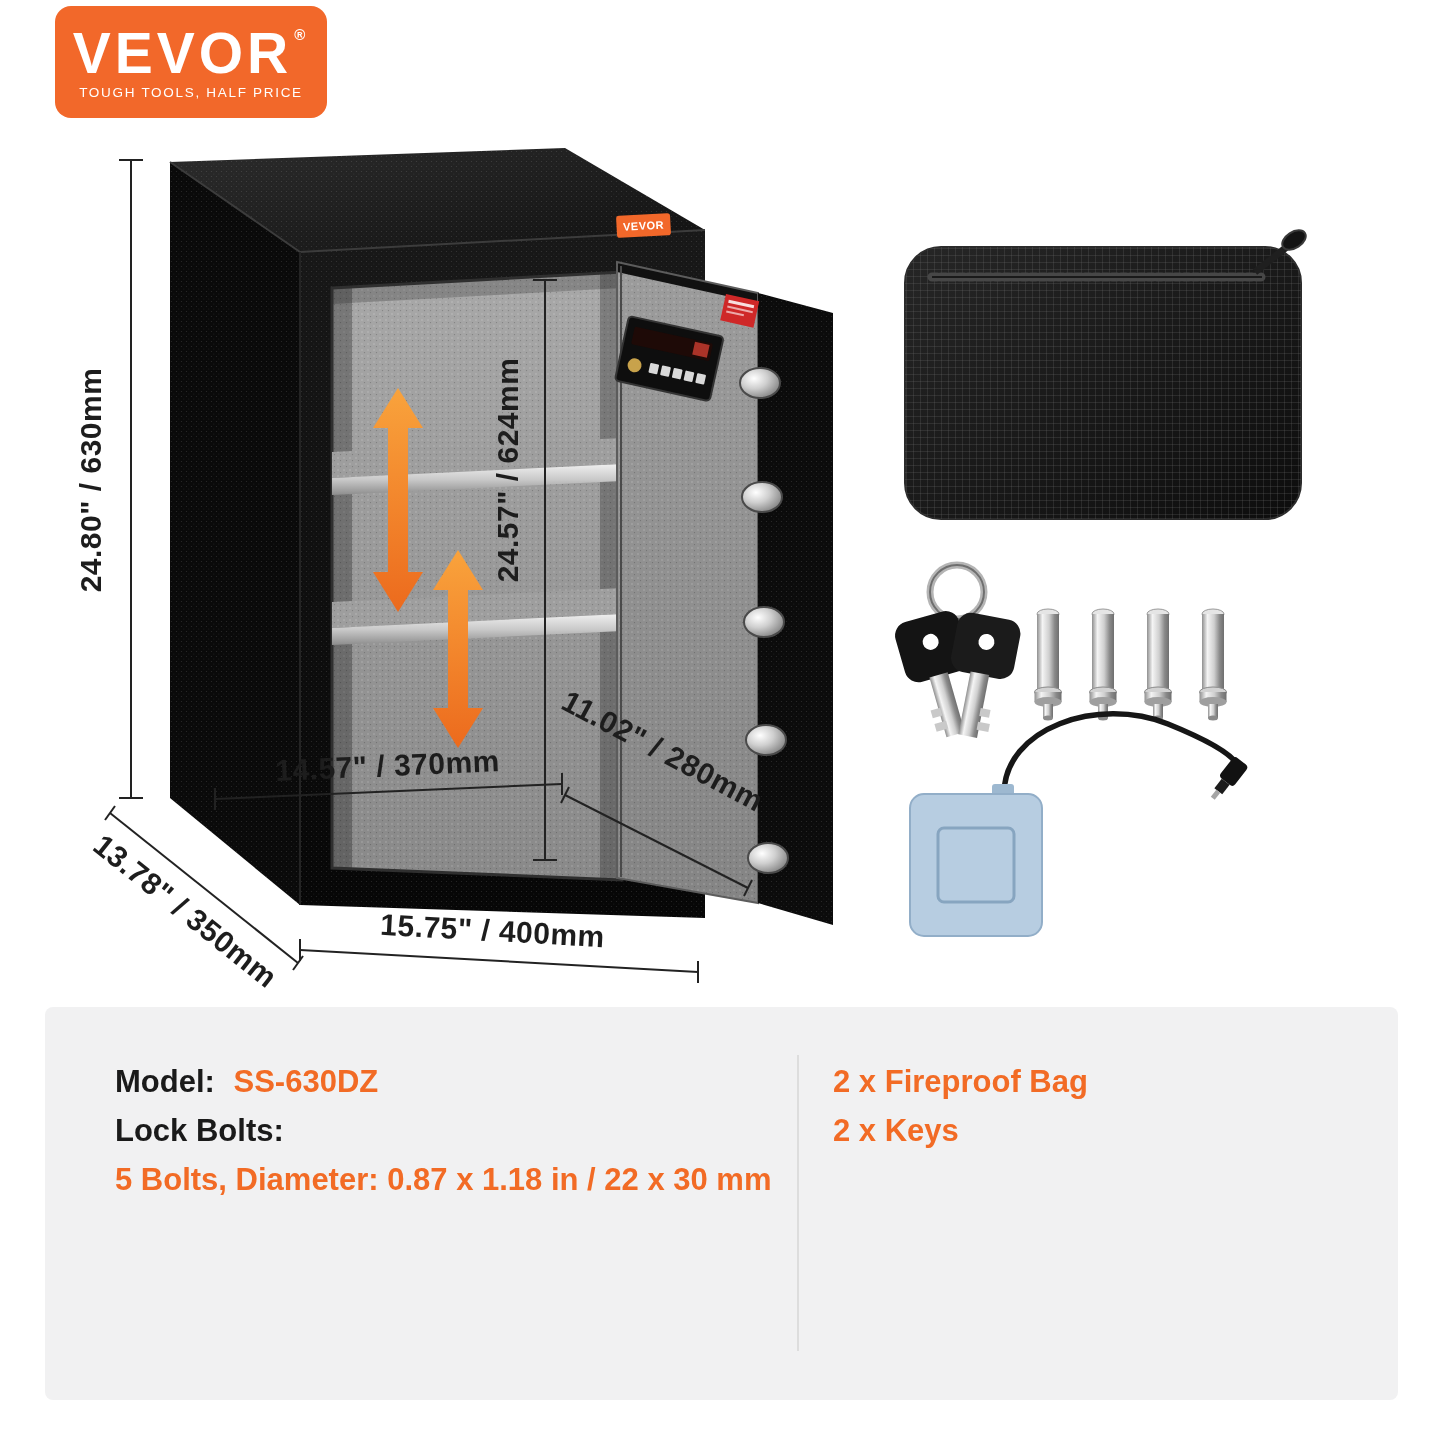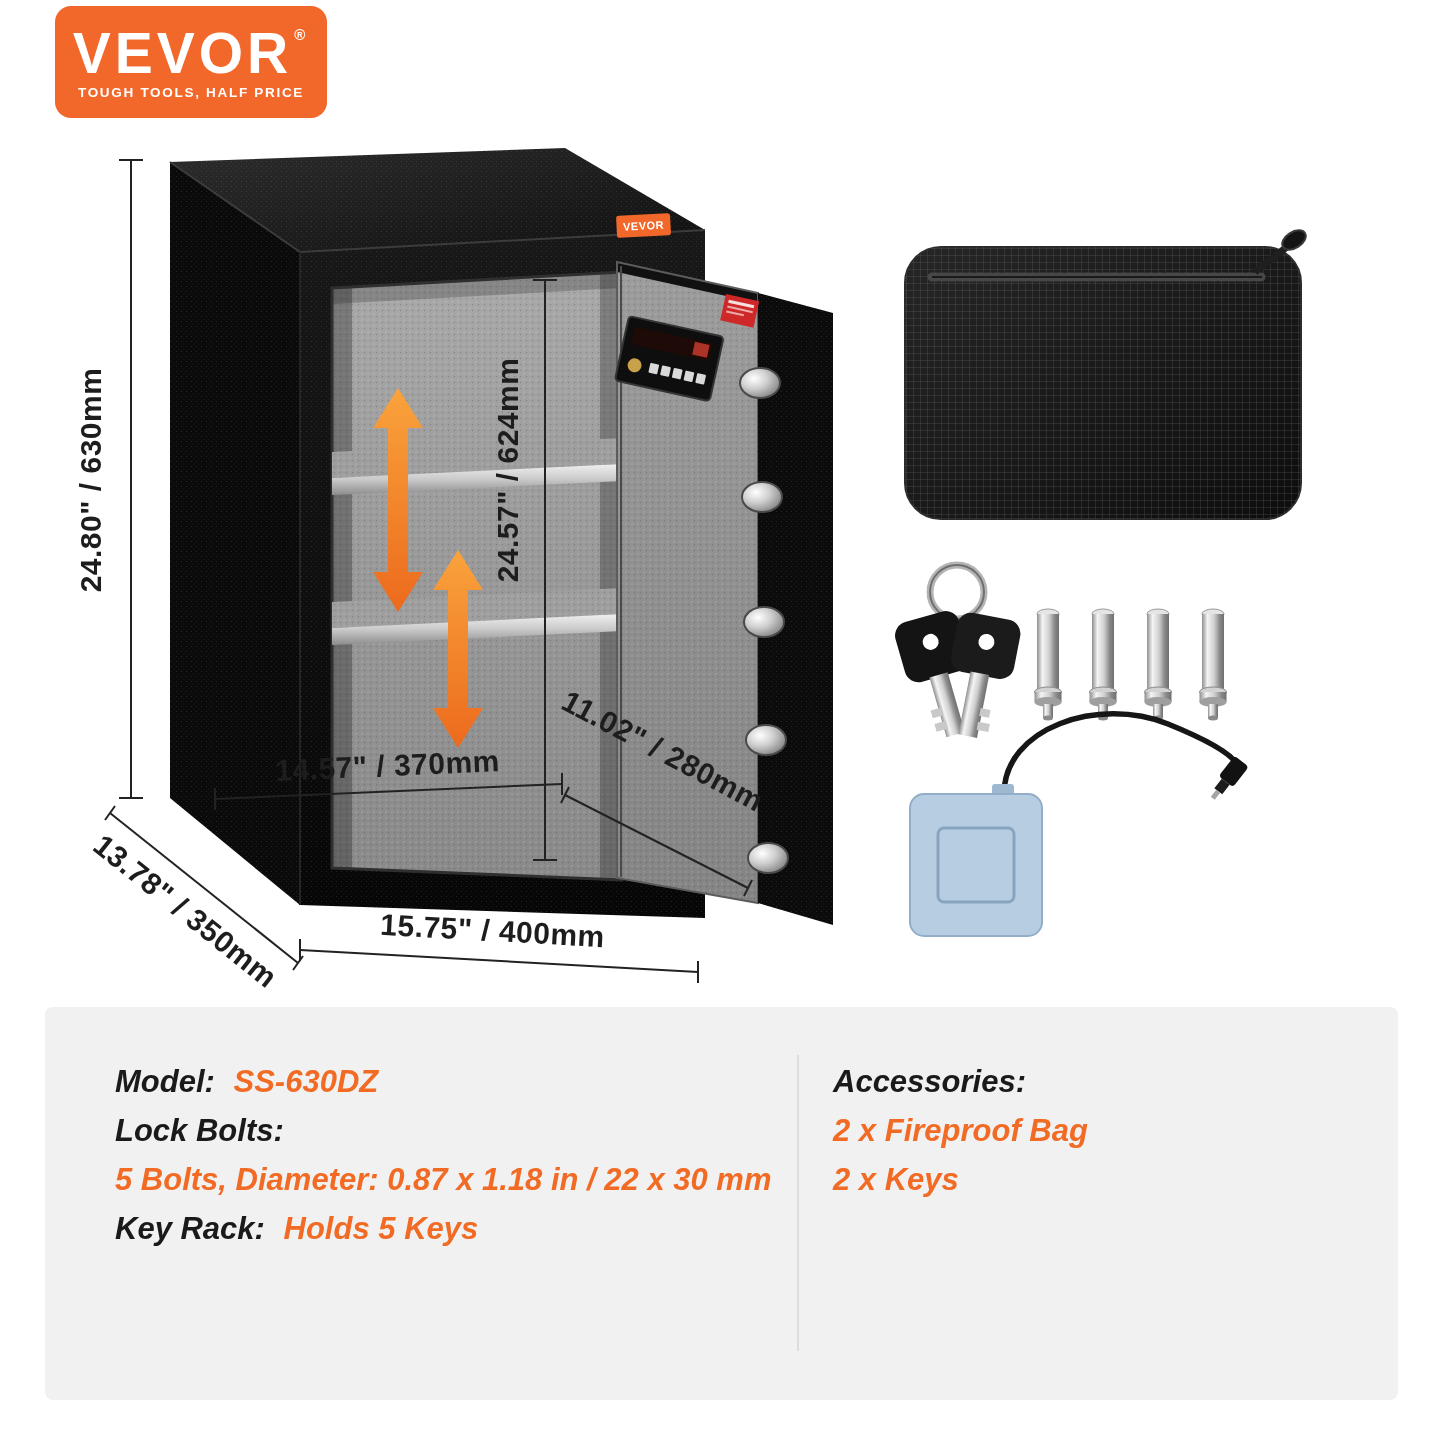--- a/index.html
+++ b/index.html
@@ -10,34 +10,34 @@
   .stage{position:absolute;inset:0;}
 
   
   .logo{
     position:absolute;left:55px;top:6px;width:272px;height:112px;
     background:#f2682a;border-radius:16px;color:#fff;
     display:flex;flex-direction:column;align-items:center;justify-content:center;
   }
   .logo-brand{font-size:57px;font-weight:bold;letter-spacing:4px;line-height:1;display:flex;align-items:flex-start;}
   .logo-reg{font-size:15px;font-weight:bold;margin-top:2px;margin-left:2px;}
-  .logo-tagline{font-size:13.5px;font-weight:bold;letter-spacing:1.7px;margin-top:3px;white-space:nowrap;}
+  .logo-tagline{font-size:13.5px;font-weight:normal;letter-spacing:1.7px;margin-top:3px;white-space:nowrap;}
 
   
   svg.scene{position:absolute;left:0;top:0;}
   .dim{
     font-family:"Liberation Sans",sans-serif;font-weight:bold;
     font-size:30px;fill:#1d1d1d;letter-spacing:.5px;
   }
   .sticker-text{font-family:"Liberation Sans",sans-serif;font-weight:bold;font-size:11px;fill:#ffffff;letter-spacing:.5px;}
 
   
   .panel{
     position:absolute;left:45px;top:1007px;width:1353px;height:393px;
-    background:#f1f1f2;border-radius:8px;font-style:italic;
+    background:#f1f1f2;border-radius:8px;
   }
   .panel .divider{
     position:absolute;left:752px;top:48px;width:2px;height:296px;background:#dddddd;
   }
   .col{position:absolute;top:50px;}
   .col.left{left:70px;}
   .col.right{left:788px;}
   .line{font-size:31px;font-weight:bold;line-height:49px;white-space:nowrap;color:#1a1a1a;}
   .k{color:#1a1a1a;}
   .v{color:#f26b25;}
@@ -299,28 +299,23 @@
       <div class="line">
         <span class="k">Model:</span>
         <span class="v gap">SS-630DZ</span>
       </div>
       <div class="line">
         <span class="k">Lock Bolts:</span>
       </div>
       <div class="line">
         <span class="v">5 Bolts, Diameter: 0.87 x 1.18 in / 22 x 30 mm</span>
       </div>
-      <div class="line">
-        <span class="k">Key Rack:</span>
-        <span class="v gap">Holds 5 Keys</span>
-      </div>
     </div>
 
     <div class="divider"></div>
 
     <div class="col right">
-      <div class="line k">Accessories:</div>
       <div class="line v">2 x Fireproof Bag</div>
       <div class="line v">2 x Keys</div>
     </div>
   </div>
 
 </div>
 
 </body></html>

